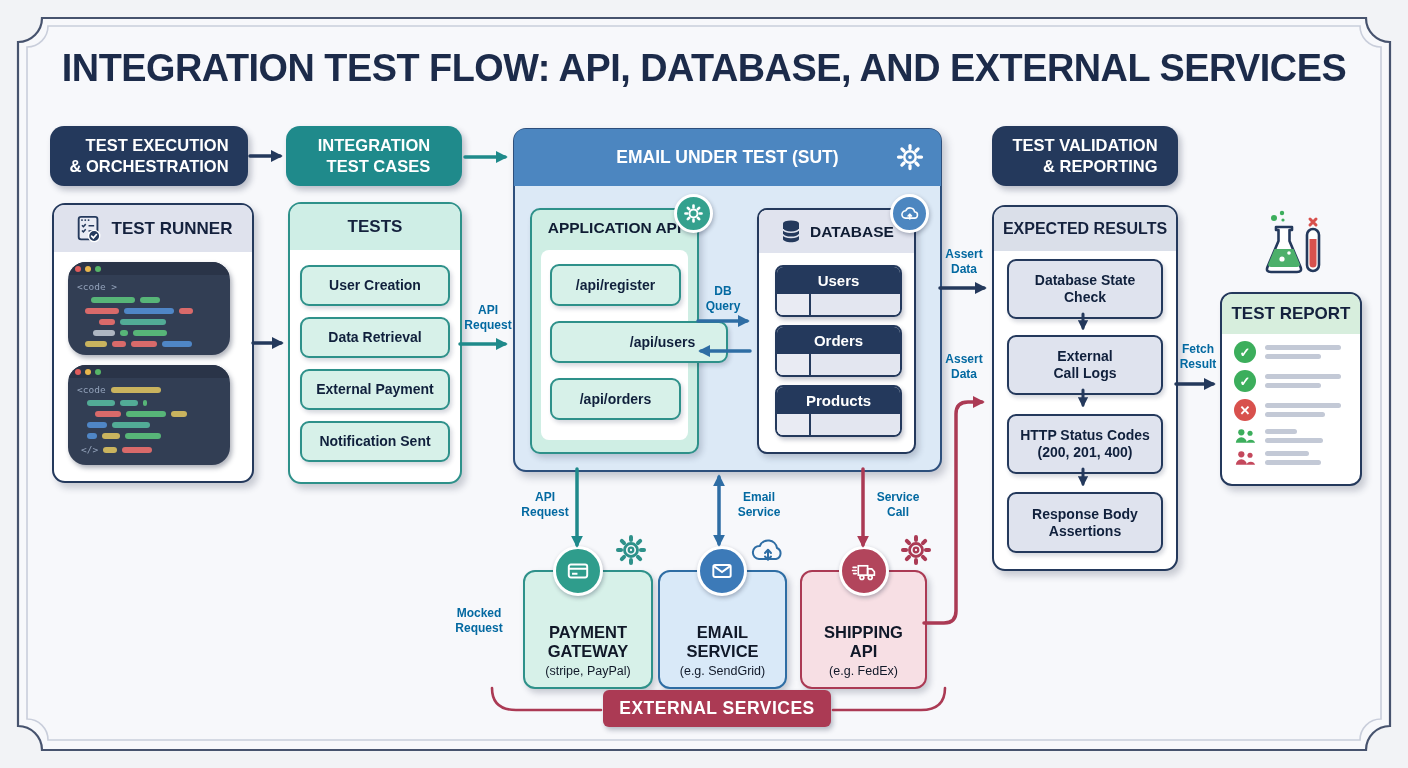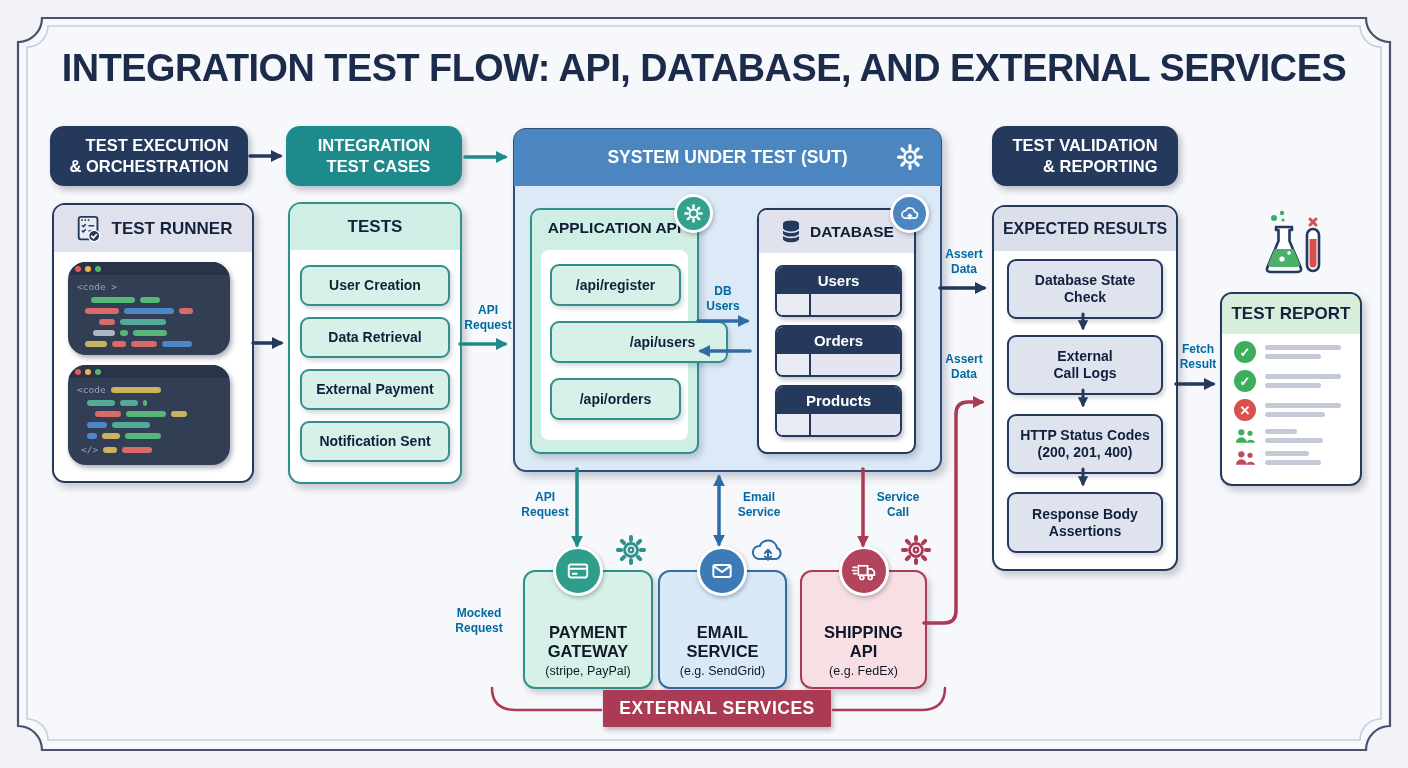--- a/index.html
+++ b/index.html
@@ -67,21 +67,21 @@
 
   <div class="node navy pre" style="left:50px;top:126px;width:198px;height:60px;">TEST EXECUTION
 &amp; ORCHESTRATION</div>
   <div class="node navy pre" style="left:992px;top:126px;width:186px;height:60px;">TEST VALIDATION
 &amp; REPORTING</div>
   <div class="node teal pre" style="left:286px;top:126px;width:176px;height:60px;">INTEGRATION
 TEST CASES</div>
 
   <div class="abs" style="left:513px;top:128px;width:425px;height:340px;background:#dce9f6;border:2.5px solid #2d4f7c;border-radius:13px;box-shadow:4px 5px 8px rgba(30,40,70,.25);">
     <div style="position:absolute;left:-1px;top:-1px;right:-1px;height:57px;background:#4c86c0;border-radius:11px 11px 0 0;display:flex;align-items:center;justify-content:center;">
-      <span style="color:#fff;font-weight:700;font-size:17.5px;">SYSTEM UNDER TEST (SUT)</span>
+      <span style="color:#fff;font-weight:700;font-size:17.5px;">EMAIL UNDER TEST (SUT)</span>
       <span class="abs" style="right:16px;top:13px;color:#fff;">
         <svg width="30" height="30" viewBox="0 0 24 24" fill="none" stroke="currentColor" stroke-linecap="round">
           <circle cx="12" cy="12" r="4.6" stroke-width="2"></circle>
             <circle cx="12" cy="12" r="1.5" fill="currentColor" stroke="none"></circle>
           <path stroke-width="2.6" d="M12 2.8v2.4M12 18.8v2.4M2.8 12h2.4M18.8 12h2.4M5.5 5.5l1.7 1.7M16.8 16.8l1.7 1.7M18.5 5.5l-1.7 1.7M7.2 16.8l-1.7 1.7"></path>
         </svg>
       </span>
     </div>
   </div>
 
@@ -368,26 +368,26 @@
     </svg>
   </div>
   <div class="abs" style="left:899px;top:533px;color:#ab3a54;">
     <svg width="34" height="34" viewBox="0 0 24 24" fill="none" stroke="currentColor" stroke-linecap="round">
       <circle cx="12" cy="12" r="4.6" stroke-width="2"></circle>
         <circle cx="12" cy="12" r="1.6" stroke-width="1.6"></circle>
       <path stroke-width="2.8" d="M12 2.8v2.2M12 19v2.2M2.8 12h2.2M19 12h2.2M5.5 5.5l1.6 1.6M16.9 16.9l1.6 1.6M18.5 5.5l-1.6 1.6M7.1 16.9l-1.6 1.6"></path>
     </svg>
   </div>
 
-  <div class="abs" style="left:603px;top:690px;width:228px;height:37px;background:#ab3a54;border-radius:1px;display:flex;align-items:center;justify-content:center;color:#fff;font-weight:800;font-size:17.5px;letter-spacing:.5px;box-shadow:2px 3px 5px rgba(30,40,70,.3);z-index:30;">EXTERNAL SERVICES</div>
+  <div class="abs" style="left:603px;top:690px;width:228px;height:37px;background:#ab3a54;border-radius:6px;display:flex;align-items:center;justify-content:center;color:#fff;font-weight:800;font-size:17.5px;letter-spacing:.5px;box-shadow:2px 3px 5px rgba(30,40,70,.3);z-index:30;">EXTERNAL SERVICES</div>
 
   <div class="lbl pre" style="left:458px;top:303px;width:60px;">API
 Request</div>
   <div class="lbl pre" style="left:699px;top:284px;width:48px;">DB
-Users</div>
+Query</div>
   <div class="lbl pre" style="left:940px;top:247px;width:48px;">Assert
 Data</div>
   <div class="lbl pre" style="left:940px;top:352px;width:48px;">Assert
 Data</div>
   <div class="lbl pre" style="left:1175px;top:342px;width:46px;">Fetch
 Result</div>
   <div class="lbl pre" style="left:514px;top:490px;width:62px;">API
 Request</div>
   <div class="lbl pre" style="left:728px;top:490px;width:62px;">Email
 Service</div>

